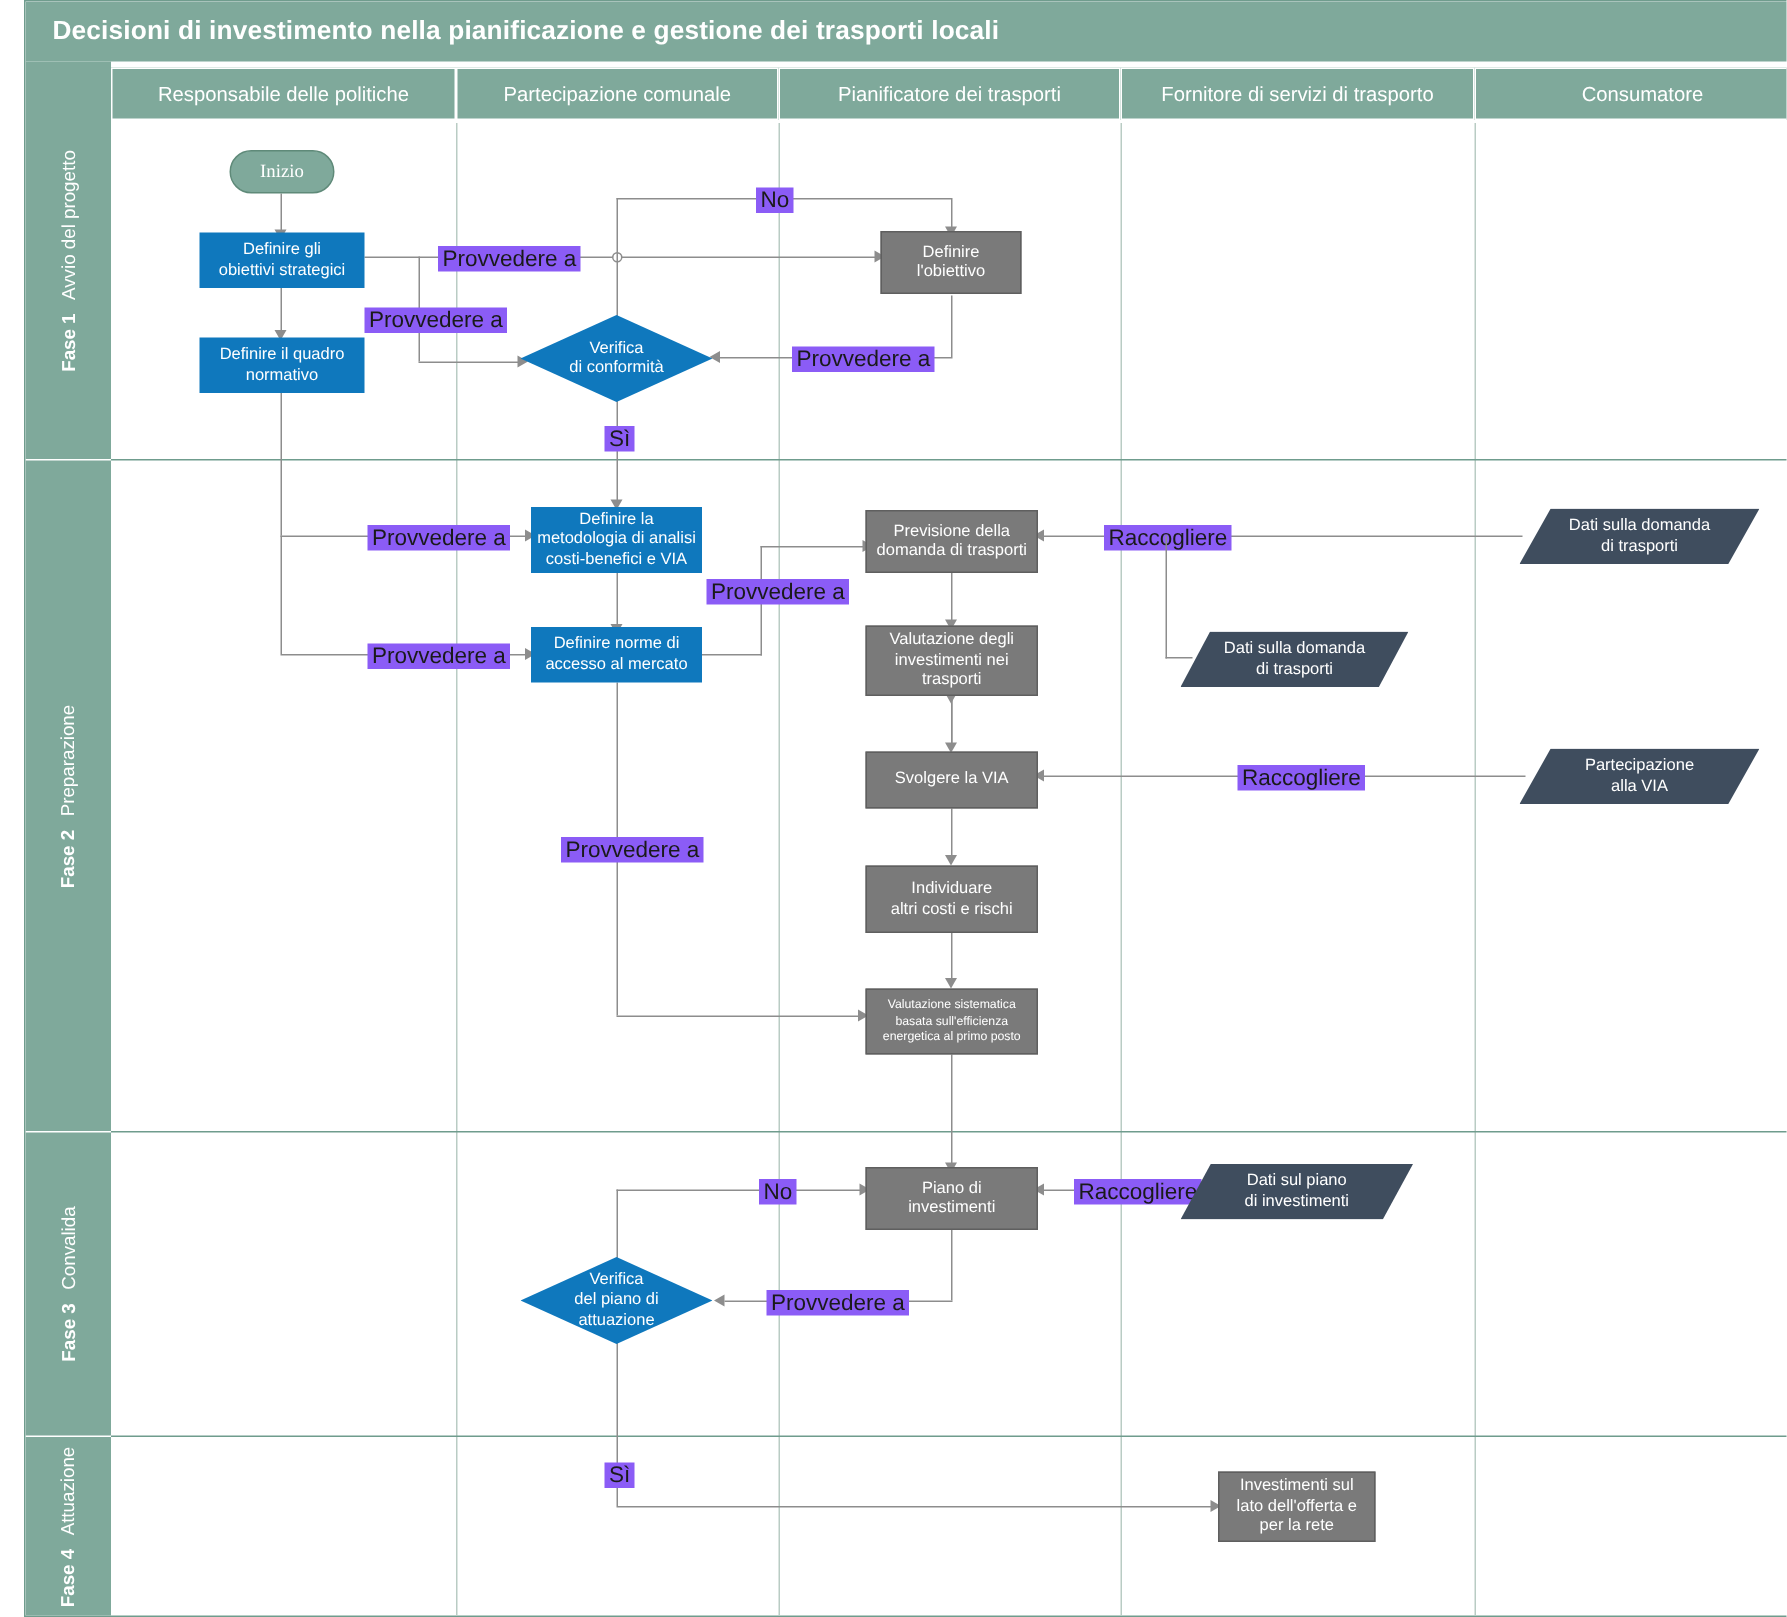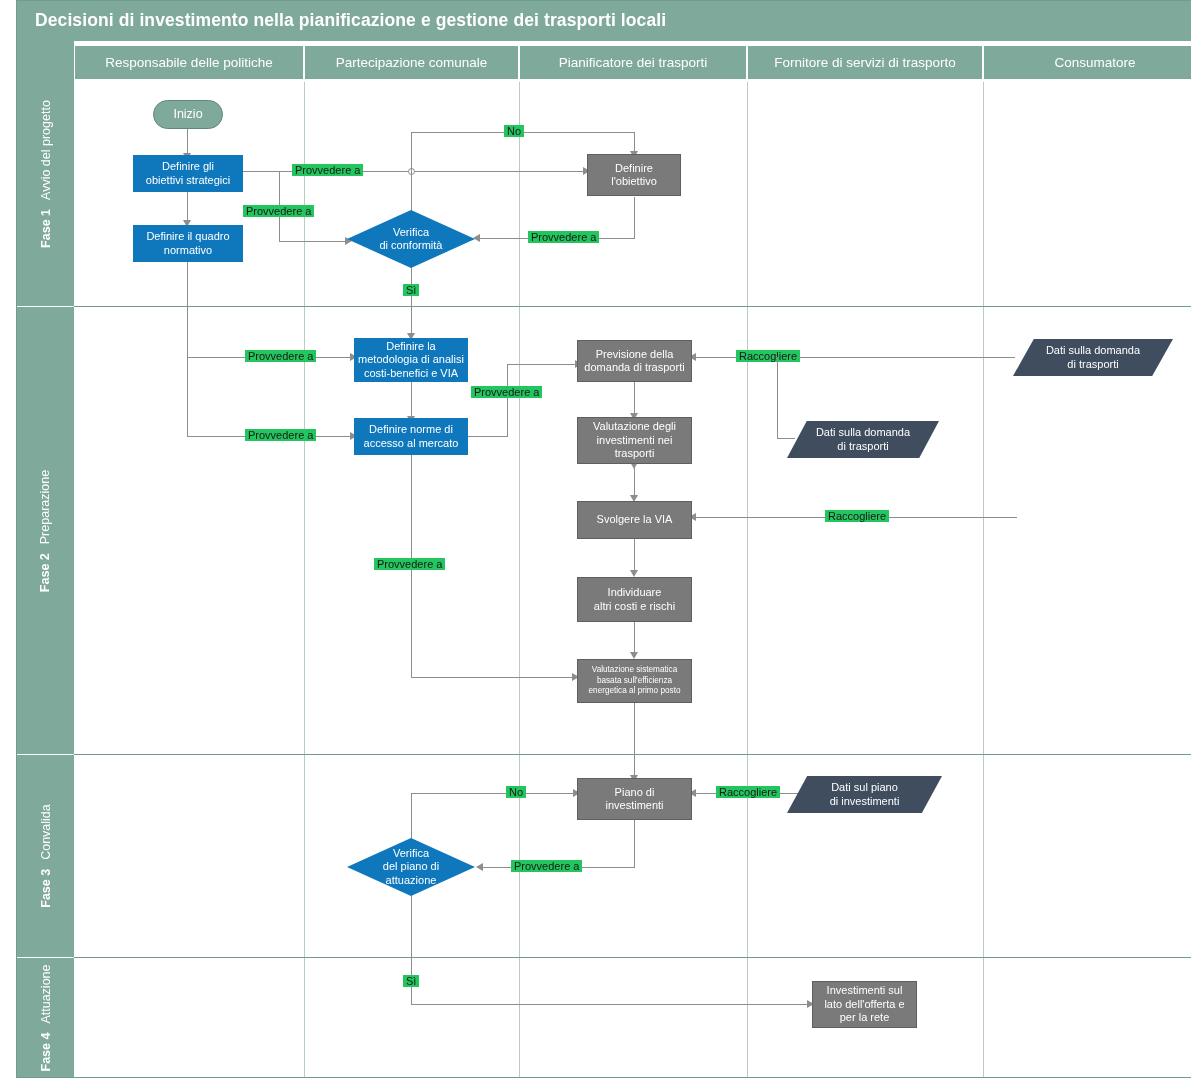--- a/index.html
+++ b/index.html
@@ -52,21 +52,21 @@
 
   
   .cx{position:absolute;height:1px;background:#8d8d8d;}
   .cy{position:absolute;width:1px;background:#8d8d8d;}
   .ar{position:absolute;width:0;height:0;}
   .ar-r{border-top:4px solid transparent;border-bottom:4px solid transparent;border-left:7px solid #8d8d8d;}
   .ar-l{border-top:4px solid transparent;border-bottom:4px solid transparent;border-right:7px solid #8d8d8d;}
   .ar-d{border-left:4px solid transparent;border-right:4px solid transparent;border-top:7px solid #8d8d8d;}
   .jdot{position:absolute;width:5px;height:5px;border:1px solid #8d8d8d;border-radius:50%;
         background:#ffffff;}
-  .elabel{position:absolute;font-size:11px;color:#1a1a1a;white-space:nowrap;background:#22c55e;
+  .elabel{position:absolute;font-size:15px;color:#1a1a1a;white-space:nowrap;background:#8b5cf6;
           padding:0 3px;}
 </style>
 </head>
 <body>
 
 <div id="root">
 
   <div id="titlebar">
     <div id="titletext">Decisioni di investimento nella pianificazione e gestione dei trasporti locali</div>
   </div>
@@ -155,21 +155,21 @@
 
   <div class="cy" style="left:617px;top:196px;height:41px;"></div>
   <div class="cx" style="left:463px;top:237px;width:155px;"></div>
   <div class="ar ar-l" style="left:456px;top:233px;"></div>
   <div class="elabel" style="left:511px;top:230px;">Provvedere a</div>
 
   <div class="cy" style="left:394px;top:266px;height:75px;"></div>
   <div class="elabel" style="left:386px;top:283px;">Sì</div>
   <div class="ar ar-d" style="left:390px;top:332px;"></div>
 
-  <div class="node term" style="left:136px;top:99px;width:70px;height:29px;">
+  <div class="node term" style="left:136px;top:99px;width:70px;height:29px;font-family:Liberation Serif, serif;">
     <span>Inizio</span>
     </div>
 
   <div class="node proc-blue" style="left:116px;top:154px;width:110px;height:37px;">
     <span style="white-space:pre-line">Definire gli
 obiettivi strategici</span>
     </div>
 
   <div class="node proc-blue" style="left:116px;top:224px;width:110px;height:37px;">
     <span style="white-space:pre-line">Definire il quadro
@@ -287,20 +287,27 @@
   </div>
 
   <div class="dataPar" style="left:770px;top:420px;width:152px;height:37px;">
     <div class="shp"></div>
     <div class="txt">
         <span style="white-space:pre-line">Dati sulla domanda
 di trasporti</span>
       </div>
   </div>
 
+  <div class="dataPar" style="left:996px;top:498px;width:160px;height:37px;">
+    <div class="shp"></div>
+    <div class="txt">
+        <span style="white-space:pre-line">Partecipazione
+alla VIA</span>
+      </div>
+  </div>
 
   <div class="cy" style="left:394px;top:792px;height:80px;"></div>
   <div class="cx" style="left:394px;top:792px;width:166px;"></div>
   <div class="ar ar-r" style="left:556px;top:788px;"></div>
   <div class="elabel" style="left:489px;top:785px;">No</div>
 
   <div class="cy" style="left:617px;top:819px;height:47px;"></div>
   <div class="cx" style="left:466px;top:866px;width:152px;"></div>
   <div class="ar ar-l" style="left:459px;top:862px;"></div>
   <div class="elabel" style="left:494px;top:859px;">Provvedere a</div>

